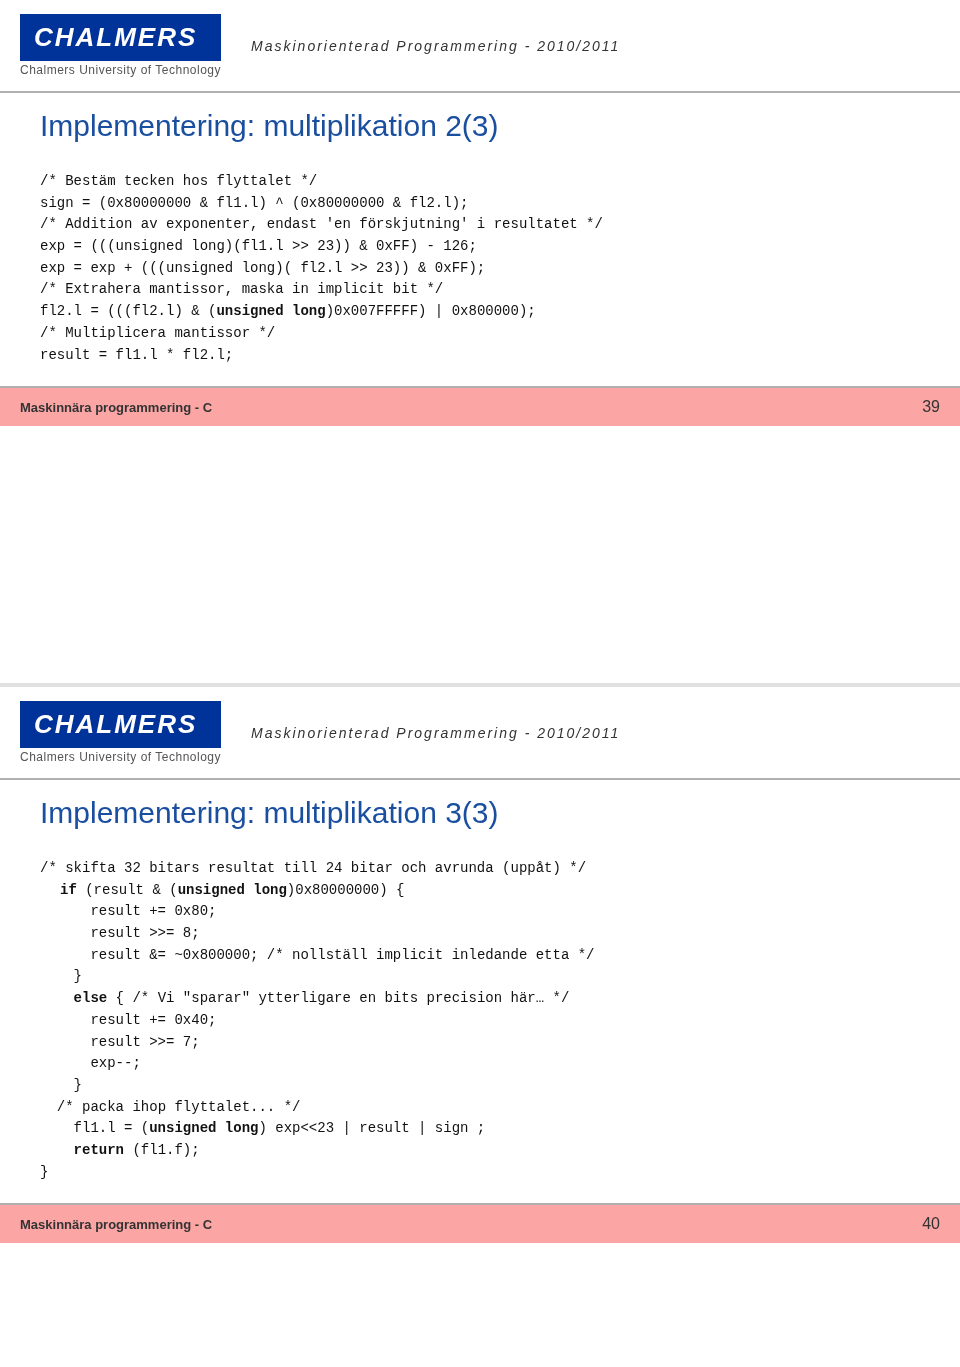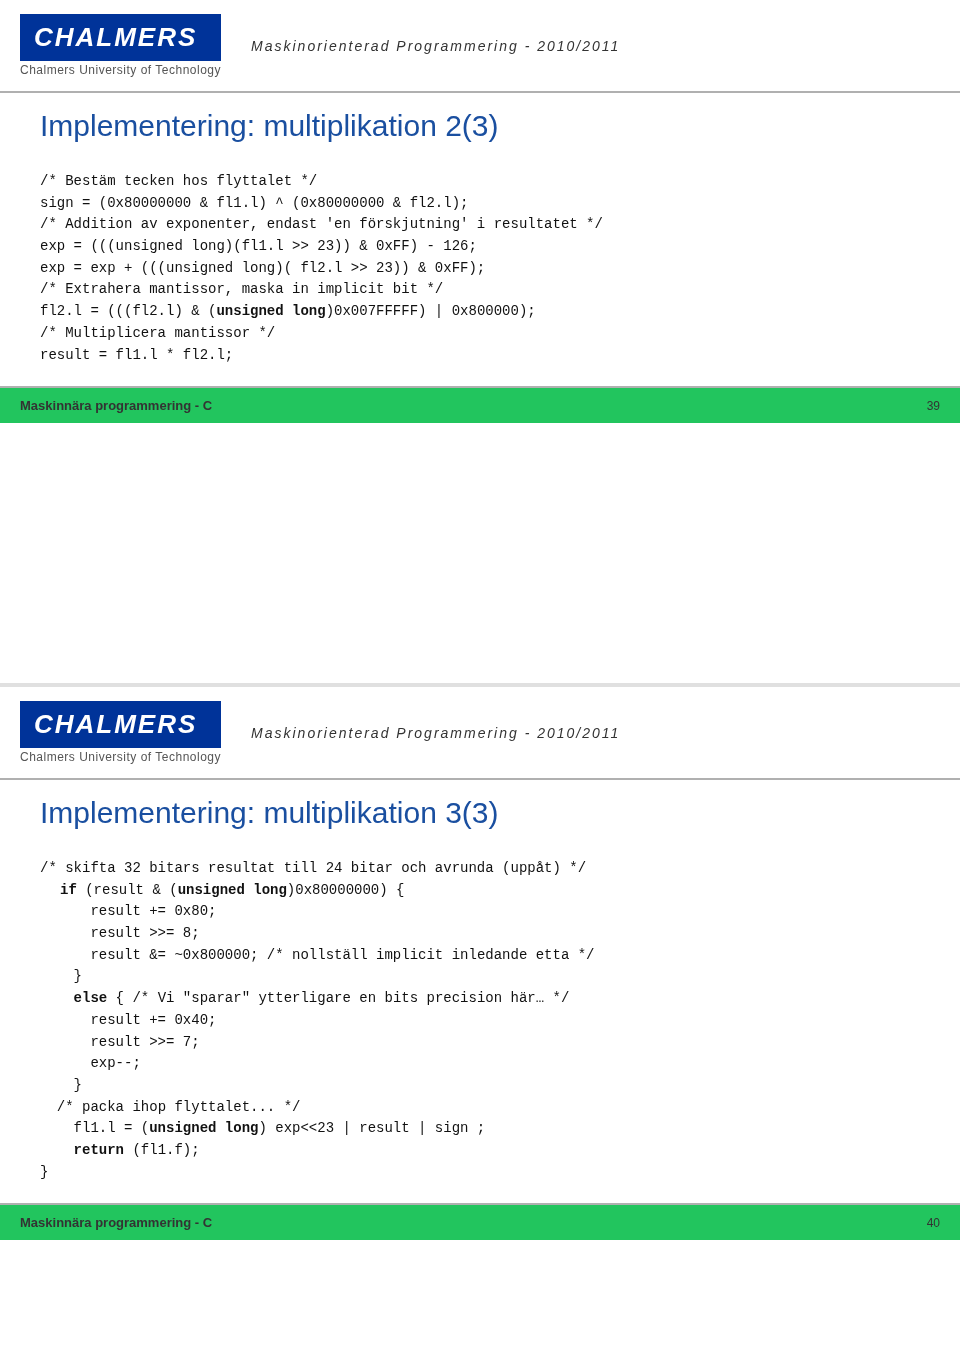--- a/index.html
+++ b/index.html
@@ -86,31 +86,31 @@
     .code-block .kw {
       font-weight: bold;
     }
 
     .slide-footer {
       display: flex;
       align-items: center;
       justify-content: space-between;
       padding: 10px 20px;
       border-top: 2px solid #b0b0b0;
-      background: #22c55e;
+      background: #fca5a5;
     }
 
     .footer-left {
       font-size: 13px;
       color: #333;
       font-weight: bold;
     }
 
     .footer-right {
-      font-size: 12px;
+      font-size: 16px;
       color: #333;
     }
 
     .divider-page {
       width: 960px;
       height: 4px;
       background: #e0e0e0;
     }
 
     .indent1 { margin-left: 20px; }

